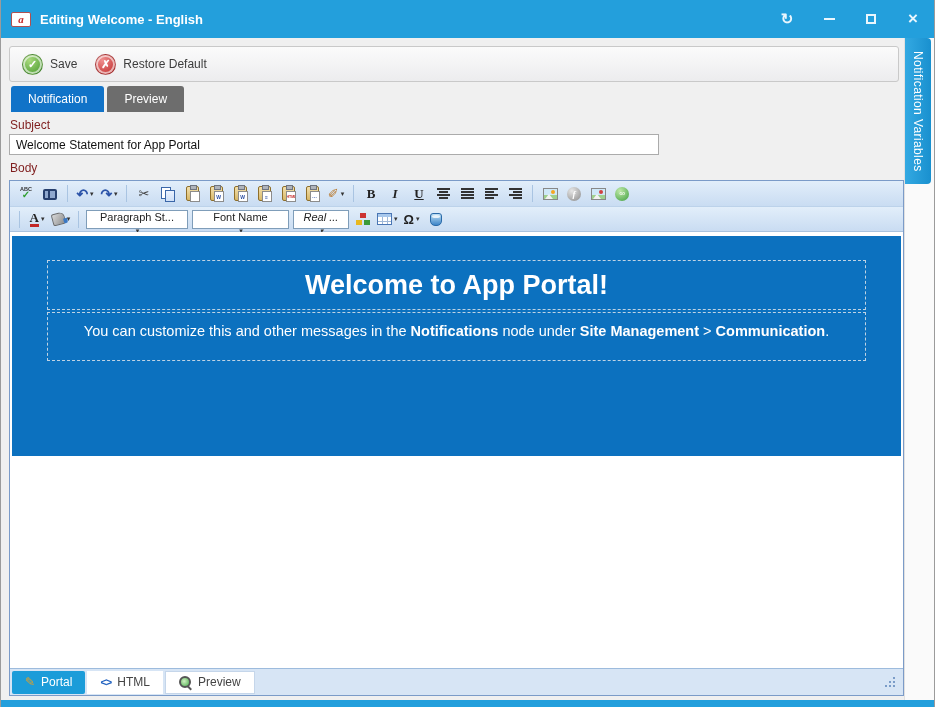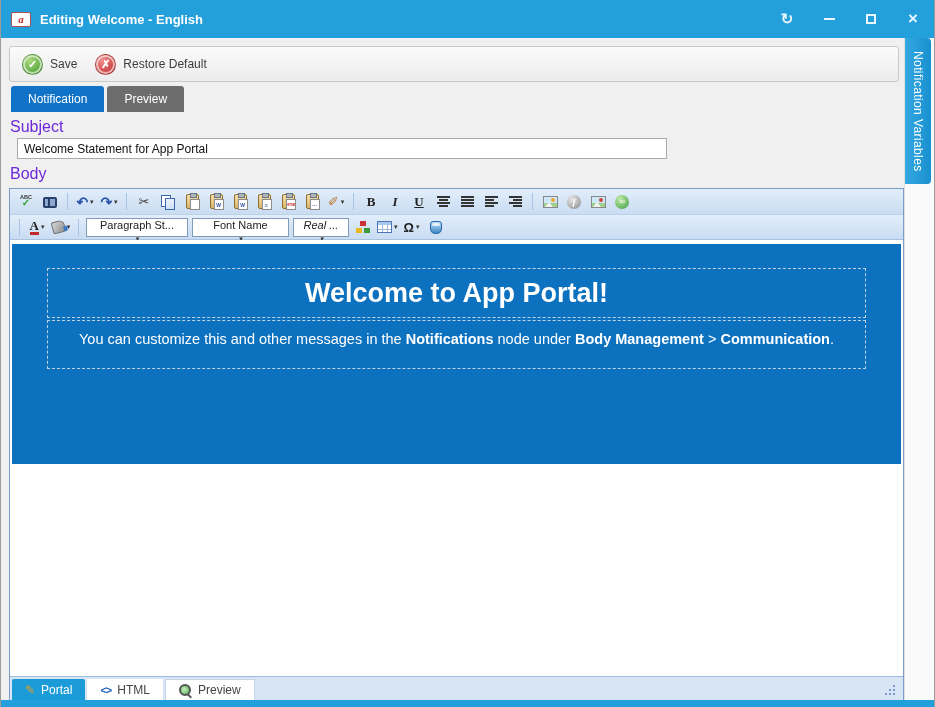--- a/index.html
+++ b/index.html
@@ -34,22 +34,22 @@
   .circ.green { background:radial-gradient(circle at 35% 28%, #A9DA7D, #3F9427); }
   .circ.red   { background:radial-gradient(circle at 35% 28%, #F09090, #BC2020); }
 
   
   .toptabs { margin-top:4px; display:flex; gap:3px; padding-left:2px; }
   .ttab { height:26px; padding:1px 17px; display:flex; align-items:center; font-size:12px; color:#FFF;
           border-radius:3px 3px 0 0; cursor:default; }
   .ttab.active { background:#1173C8; }
   .ttab.idle { background:#6D6D6D; }
 
-  .fieldlabel { margin-top:6px; font-size:16px; color:#6d28d9; padding-left:1px; }
-  .subjectwrap { margin-top:2px;margin-left:8px; }
+  .fieldlabel { margin-top:6px; font-size:12px; color:#7f1d1d; padding-left:1px; }
+  .subjectwrap { margin-top:2px; }
   .subjectwrap input { width:650px; height:21px; border:1px solid #ABABAB; background:#FFF; font-size:12px;
                        padding:0 6px; font-family:"Liberation Sans", sans-serif; color:#111; }
 
   
   .editor { margin-top:5px; width:895px; height:516px; border:1px solid #7B9BC8; display:flex; flex-direction:column; background:#FFF; }
   .etb { background:linear-gradient(#E2EEFA,#C9DCF2); display:flex; align-items:center; gap:4px; padding:0 6px; flex-shrink:0; }
   .etb.row1 { height:26px; border-bottom:1px solid #BCD2EA; }
   .etb.row2 { height:25px; border-bottom:1px solid #A9C2DE; }
   .sep { width:1px; height:17px; background:#A9C4E2; margin:0 3px; flex-shrink:0; }
   .tbtn { min-width:20px; height:20px; display:flex; align-items:center; justify-content:center; gap:1px;
@@ -331,21 +331,21 @@
               <span class="ic-cup"></span>
             </div>
         </div>
 
         <div class="canvas">
           <div class="bluebody">
             <div class="dashbox h1">
               <span class="hd">Welcome to App Portal!</span>
             </div>
             <div class="dashbox p1">
-              <span><span>You can customize this and other messages in the </span><span class="b">Notifications</span><span> node under </span><span class="b">Body Management</span><span> &gt; </span><span class="b">Communication</span><span>.</span></span>
+              <span><span>You can customize this and other messages in the </span><span class="b">Notifications</span><span> node under </span><span class="b">Site Management</span><span> &gt; </span><span class="b">Communication</span><span>.</span></span>
             </div>
           </div>
         </div>
 
         <div class="modestrip">
           <div class="mtab active">
             <span class="g-pencil">✎</span>
             <span>Portal</span>
           </div>
           <div class="mtab">

